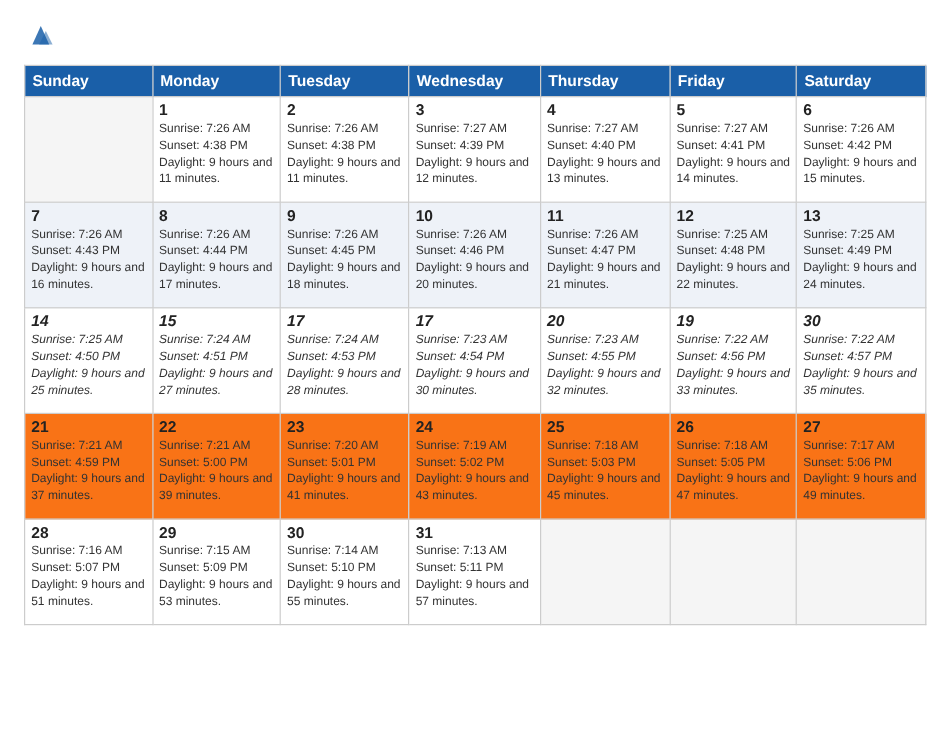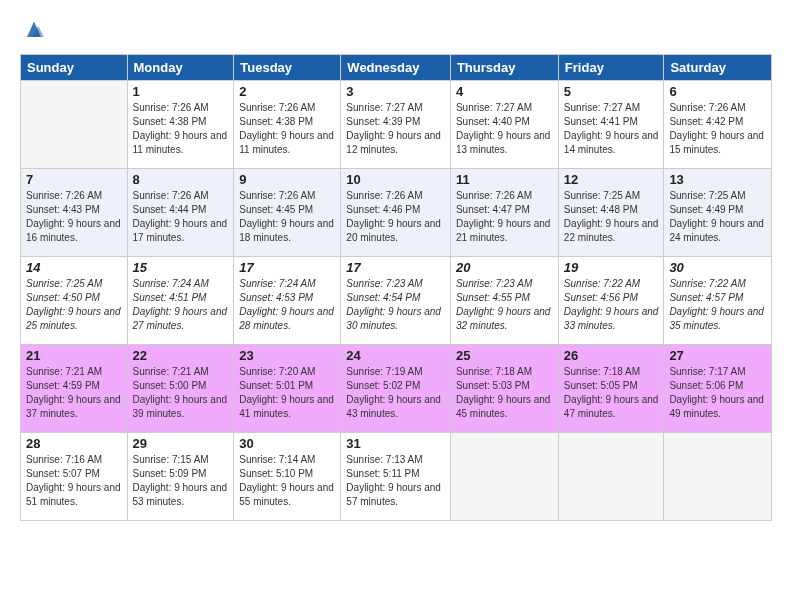--- a/index.html
+++ b/index.html
@@ -92,21 +92,21 @@
       font-size: 10px;
       color: #333;
       line-height: 1.4;
     }
     .calendar tr:nth-child(odd) td:not(.empty) {
       background-color: #fff;
     }
     .week-row-1 td { background: #fff; }
     .week-row-2 td { background: #eef2f8; }
     .week-row-3 td { background: #fff; font-style: italic; }
-    .week-row-4 td { background: #f0abfc; }
+    .week-row-4 td { background: #f97316; }
     .week-row-5 td { background: #fff; margin-top: 26px; }
     .week-row-1 td.empty, .week-row-2 td.empty, .week-row-3 td.empty, .week-row-4 td.empty, .week-row-5 td.empty {
       background: #f5f5f5;
     }
   </style>
 </head>
 <body>
 
 <div class="page">
   <div class="header">

